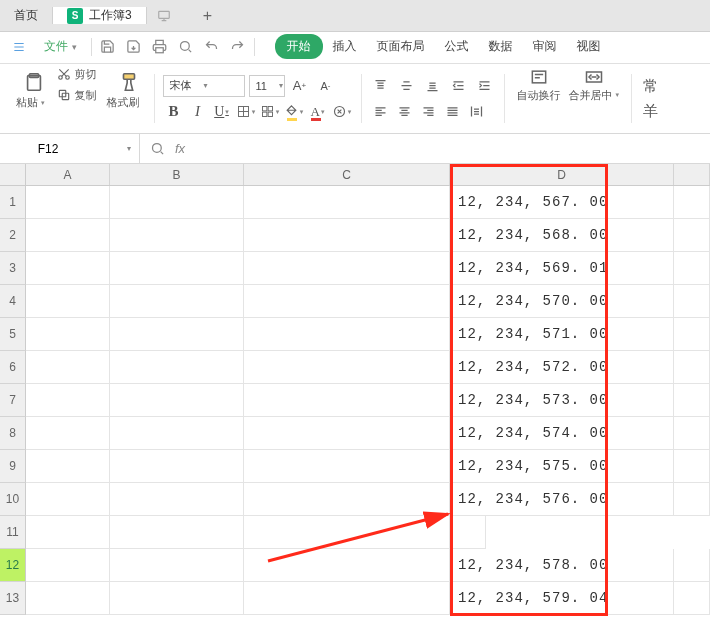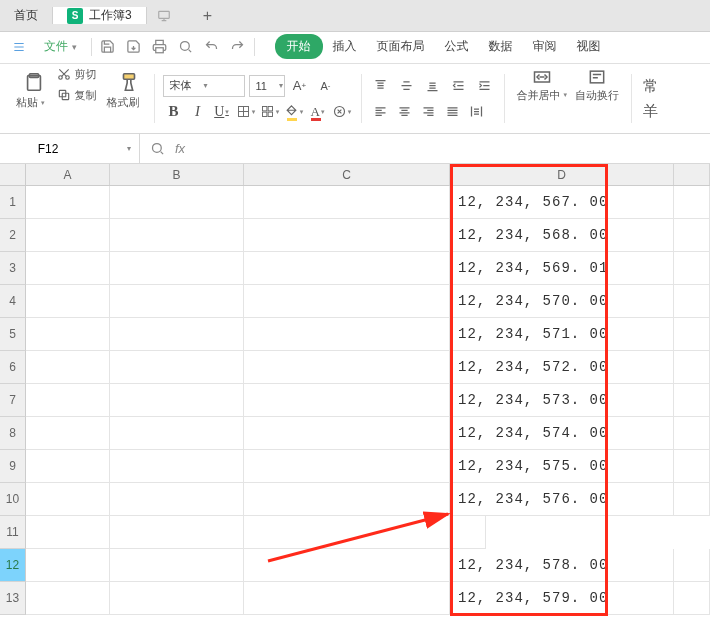--- a/index.html
+++ b/index.html
@@ -135,21 +135,21 @@
   font-size:12px; color:#666; background:#efefef; cursor:pointer;
 }
 .col-A{width:84px;} .col-B{width:134px;} .col-C{width:206px;} .col-D{width:224px;} .col-E{width:36px;}
 .grid-body{}
 .row{ display:flex; height:33px;}
 .row-h{
   width:26px; border-right:1px solid #ccc; border-bottom:1px solid #d4d4d4;
   background:#efefef; display:flex; align-items:center; justify-content:center;
   font-size:12px; color:#666; cursor:pointer;
 }
-.row-h.active{ background:#7dd3fc; color:#2a7a4a;}
+.row-h.active{ background:#bef264; color:#2a7a4a;}
 .cell{
   border-right:1px solid #e4e4e4; border-bottom:1px solid #e4e4e4;
   display:flex; align-items:center; padding: 0 8px; font-size:13px;
 }
 .c-A{width:84px;} .c-B{width:134px;} .c-C{width:206px;} .c-D{width:224px; font-family:"SimSun","Courier New",monospace; font-size:14px; letter-spacing:1px;}
 .c-E{width:36px;}
 
 
 .red-box{
   position:absolute;
@@ -392,34 +392,34 @@
             <path d="M4 4v16M20 4v16M8 8h8M8 12h8M8 16h8"></path>
           </svg>
         </div>
     </div>
   </div>
   <div class="group-sep"></div>
 
   <div class="tool-group row">
     <div class="wrap-btn">
       <svg viewBox="0 0 24 24" fill="none" stroke="#666" stroke-width="1.8">
+          <rect x="4" y="5" width="16" height="14"></rect>
+          <path d="M7 9h10M7 13h6"></path>
+        </svg>
+      <span>自动换行</span>
+    </div>
+    <div class="wrap-btn">
+      <svg viewBox="0 0 24 24" fill="none" stroke="#666" stroke-width="1.8">
           <rect x="3" y="6" width="18" height="12"></rect>
           <path d="M9 12h6M9 9l-3 3 3 3M15 9l3 3-3 3"></path>
         </svg>
       <span style="display:flex;align-items:center;gap:2px;">
           <span>合并居中</span>
           <span class="dd-tiny">▾</span>
         </span>
-    </div>
-    <div class="wrap-btn">
-      <svg viewBox="0 0 24 24" fill="none" stroke="#666" stroke-width="1.8">
-          <rect x="4" y="5" width="16" height="14"></rect>
-          <path d="M7 9h10M7 13h6"></path>
-        </svg>
-      <span>自动换行</span>
     </div>
   </div>
   <div class="group-sep"></div>
   <div class="tool-group">
     <div class="cur-sym">常</div>
     <div class="cur-sym" style="margin-top:6px;">羊</div>
   </div>
 </div>
 
 <div class="fbar">
@@ -540,21 +540,21 @@
         <div class="cell c-B"></div>
         <div class="cell c-C"></div>
         <div class="cell c-D">12, 234, 578. 00</div>
         <div class="cell c-E"></div>
       </div>
       <div class="row">
         <div class="row-h">13</div>
         <div class="cell c-A"></div>
         <div class="cell c-B"></div>
         <div class="cell c-C"></div>
-        <div class="cell c-D">12, 234, 579. 00</div>
+        <div class="cell c-D">12, 234, 579. 04</div>
         <div class="cell c-E"></div>
       </div>
     </div>
 
   <div class="red-box" style="left:450px; top:0px; width:158px; height:452px;"></div>
 
   <svg class="red-arrow" style="left:258px; top:342px; width:200px; height:60px;" viewBox="0 0 200 60">
     <defs>
         <marker id="ah" markerWidth="10" markerHeight="10" refX="8" refY="3" orient="auto">
       <path d="M0,0 L0,6 L9,3 z" fill="#ff2a1a"></path>

